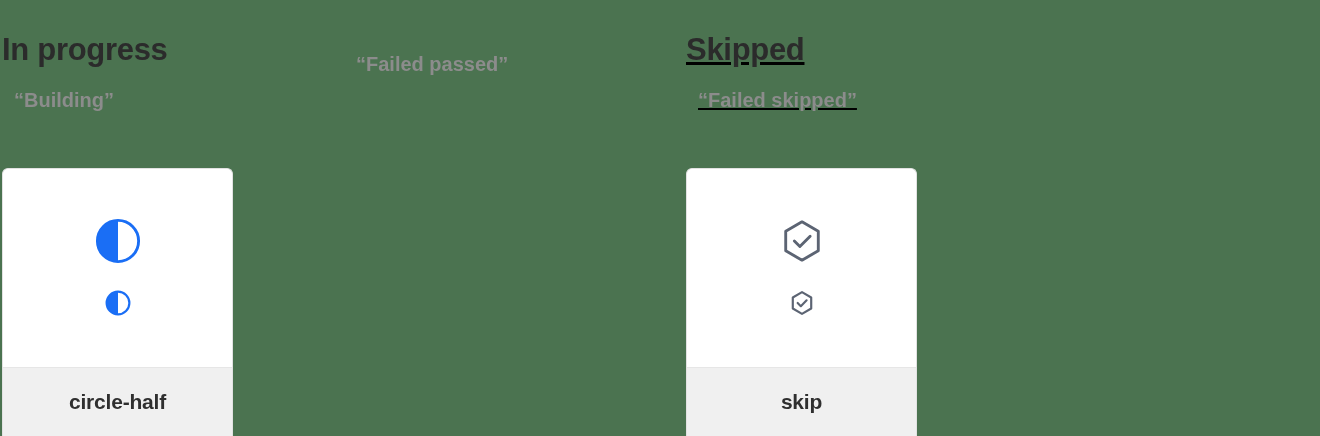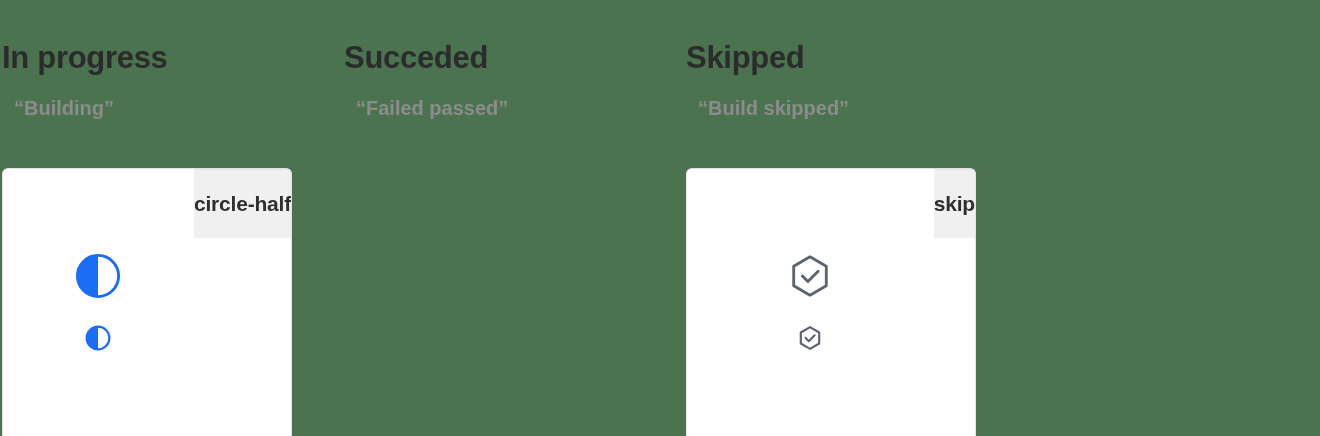--- a/index.html
+++ b/index.html
@@ -17,25 +17,25 @@
     position: relative;
     width: 1320px;
     height: 436px;
     display: flex;
   }
   .column {
     width: 342px;
     position: relative;
     box-sizing: border-box;
   }
-  .column.last { width: 294px; }
+  .column.last { width: 294px; text-decoration: underline; }
 
   .col-head {
     padding-left: 2px;
-    padding-top: 40px;
+    padding-top: 32px;
   }
   .col-title {
     font-size: 31px;
     font-weight: bold;
     color: #2b2b2b;
     letter-spacing: -0.3px;
     line-height: 36px;
     margin: 0;
     white-space: nowrap;
   }
@@ -46,29 +46,29 @@
     line-height: 26px;
     margin: 12px;
     padding-top: 7px;
     white-space: nowrap;
   }
 
   .card {
     position: absolute;
     top: 168px;
     left: 2px;
-    width: 290px;
+    width: 231px;
     height: 268px;
     background: #ffffff;
     border: 1px solid #e2e2e2;
     border-bottom: none;
     border-radius: 6px 6px 0 0;
     box-sizing: border-box;
     display: flex;
-    flex-direction: row;
+    flex-direction: column;
     overflow: hidden;
   }
   .card-body {
     flex: 1 1 auto;
     display: flex;
     flex-direction: column;
     align-items: center;
     justify-content: center;
     gap: 26px;
     padding-bottom: 2px;
@@ -112,30 +112,29 @@
         </svg>
       </div>
       <div class="card-foot">
         <span class="foot-label">circle-half</span>
       </div>
     </div>
   </div>
 
   <div class="column">
     <div class="col-head">
-      <div class="col-title">Succeded</div>
       <div class="col-sub">“Failed passed”</div>
     </div>
   </div>
 
 
   <div class="column last">
     <div class="col-head">
       <div class="col-title">Skipped</div>
-      <div class="col-sub">“Build skipped”</div>
+      <div class="col-sub">“Failed skipped”</div>
     </div>
     <div class="card">
       <div class="card-body">
         <svg class="icon-lg" viewBox="0 0 48 48">
           <path d="M24 4 L41 13.8 L41 34.2 L24 44 L7 34.2 L7 13.8 Z" fill="none" stroke="#5c6473" stroke-width="3" stroke-linejoin="round"></path>
           <path d="M16 24 L21.8 29.8 L32.5 19" fill="none" stroke="#5c6473" stroke-width="3" stroke-linecap="round" stroke-linejoin="round"></path>
         </svg>
         <svg class="icon-sm" viewBox="0 0 48 48">
           <path d="M24 4 L41 13.8 L41 34.2 L24 44 L7 34.2 L7 13.8 Z" fill="none" stroke="#5c6473" stroke-width="4" stroke-linejoin="round"></path>
           <path d="M16 24 L21.8 29.8 L32.5 19" fill="none" stroke="#5c6473" stroke-width="4" stroke-linecap="round" stroke-linejoin="round"></path>

